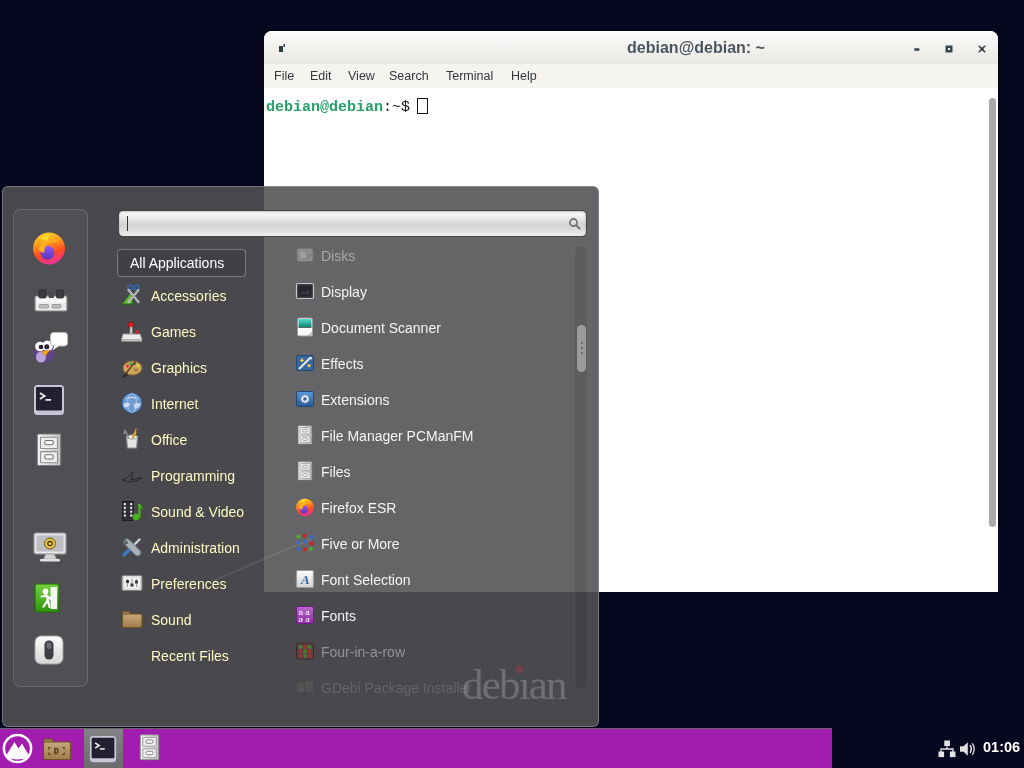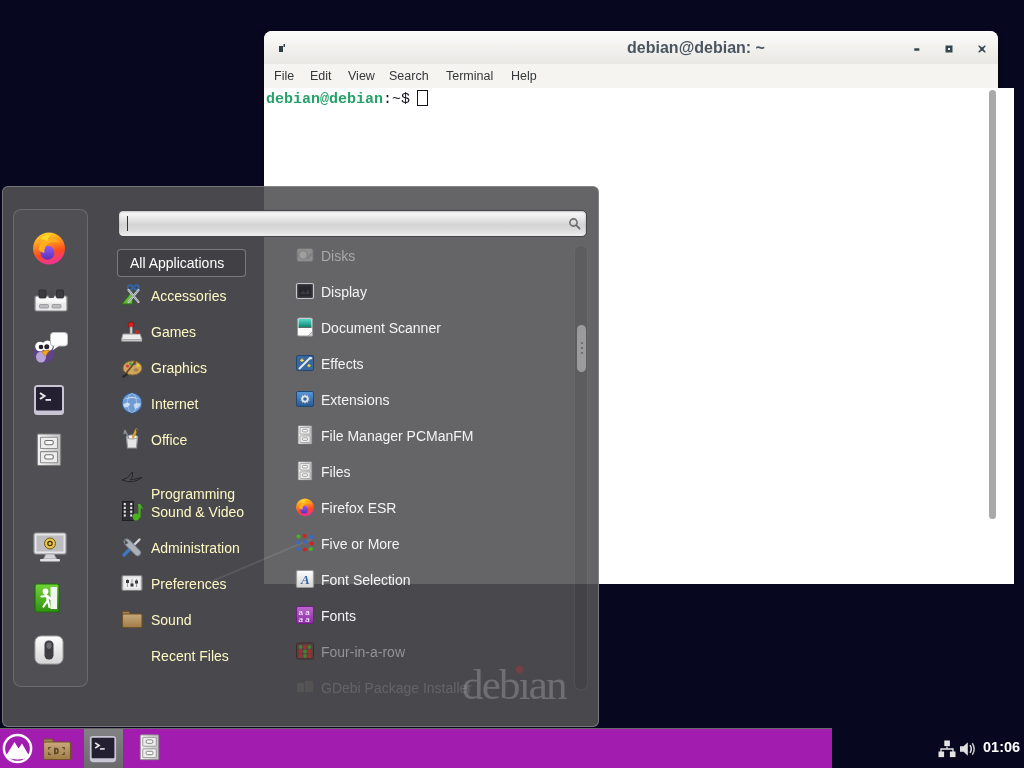--- a/index.html
+++ b/index.html
@@ -9,21 +9,21 @@
 
   
   #term{left:264px;top:31px;width:734px;height:491px;border-radius:8px 8px 2px 2px;
         box-shadow:0 2px 6px rgba(0,0,0,.55);background:#fff;}
   #tbar{left:0;top:0;width:734px;height:33px;border-radius:8px 8px 0 0;
         background:linear-gradient(#fcfcfb,#e9e7e3);border-bottom:1px solid #dbd8d2;}
   #ttitle{left:0;top:0;width:864px;height:33px;line-height:34px;text-align:center;
           font-size:16px;font-weight:bold;color:#4a5560;}
   #mbar{left:0;top:33px;width:734px;height:24px;background:#f5f4f1;}
   .mi{position:absolute;top:33px;height:24px;line-height:24px;font-size:12.5px;color:#36373a;}
-  #tcontent{left:0;top:57px;width:734px;height:496px;background:#ffffff;padding-left:16px;}
+  #tcontent{left:0;top:65px;width:734px;height:496px;background:#ffffff;}
   #prompt{left:2px;top:3px;font-family:"Liberation Mono",monospace;font-size:15px;
           color:#171421;white-space:pre;}
   #prompt b{color:#26a269;}
   #cursor{left:153px;top:2px;width:9px;height:14px;border:1.5px solid #16131f;}
   #tscroll{left:725px;top:2px;width:7px;height:429px;background:#a9a9ac;border-radius:4px;}
 
   
   #menu{left:2px;top:186px;width:595px;height:539px;background:rgba(81,81,84,0.885);
         border:1px solid rgba(158,158,160,0.55);border-radius:6px;}
   #sbox{left:10px;top:22px;width:73px;height:476px;border-radius:8px;
@@ -371,21 +371,21 @@
   <svg class="ico" style="left:292px;top:490px;opacity:0.12" width="20" height="20" viewBox="0 0 20 20">
     <rect x="2" y="6" width="7" height="9" rx="1" fill="#b9ab8e"></rect>
     <rect x="10" y="4" width="8" height="11" rx="1" fill="#a89a7e"></rect>
   </svg>
 
   <div class="cat" style="top:101px">Accessories</div>
   <div class="cat" style="top:137px">Games</div>
   <div class="cat" style="top:173px">Graphics</div>
   <div class="cat" style="top:209px">Internet</div>
   <div class="cat" style="top:245px">Office</div>
-  <div class="cat" style="top:299px">Programming</div>
+  <div class="cat" style="top:281px">Programming</div>
   <div class="cat" style="top:317px">Sound &amp; Video</div>
   <div class="cat" style="top:353px">Administration</div>
   <div class="cat" style="top:389px">Preferences</div>
   <div class="cat" style="top:425px">Sound</div>
   <div class="cat" style="top:461px">Recent Files</div>
 
   <div class="app dim1" style="top:61px">Disks</div>
   <div class="app" style="top:97px">Display</div>
   <div class="app" style="top:133px">Document Scanner</div>
   <div class="app" style="top:169px">Effects</div>

